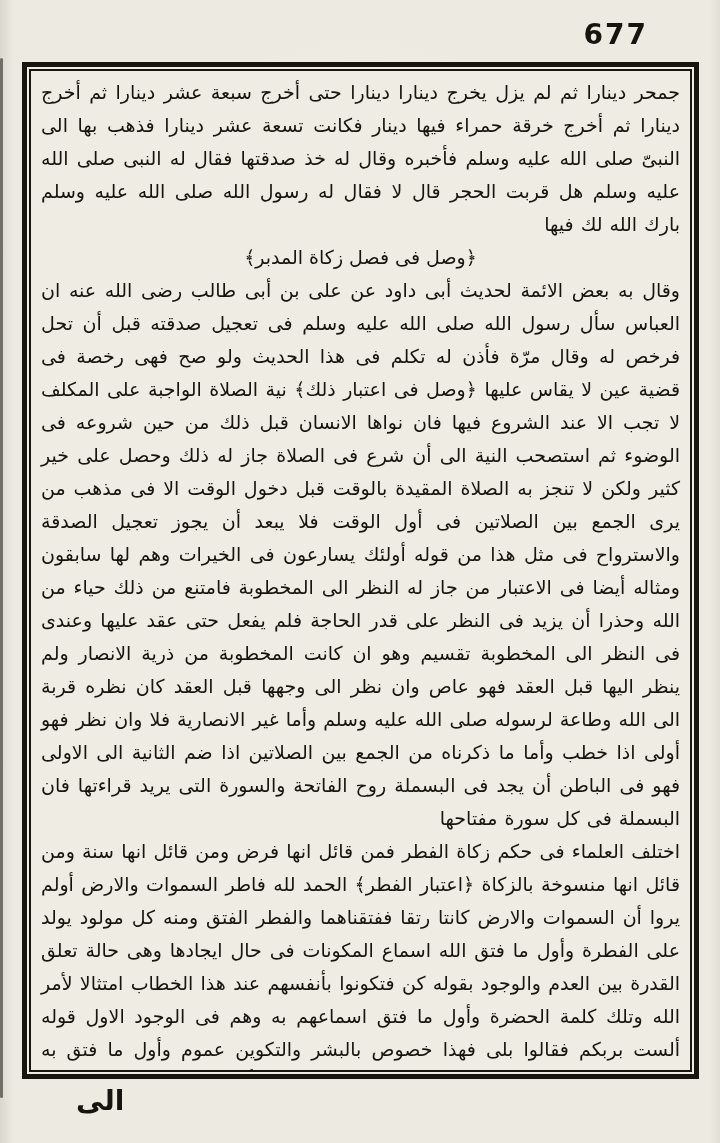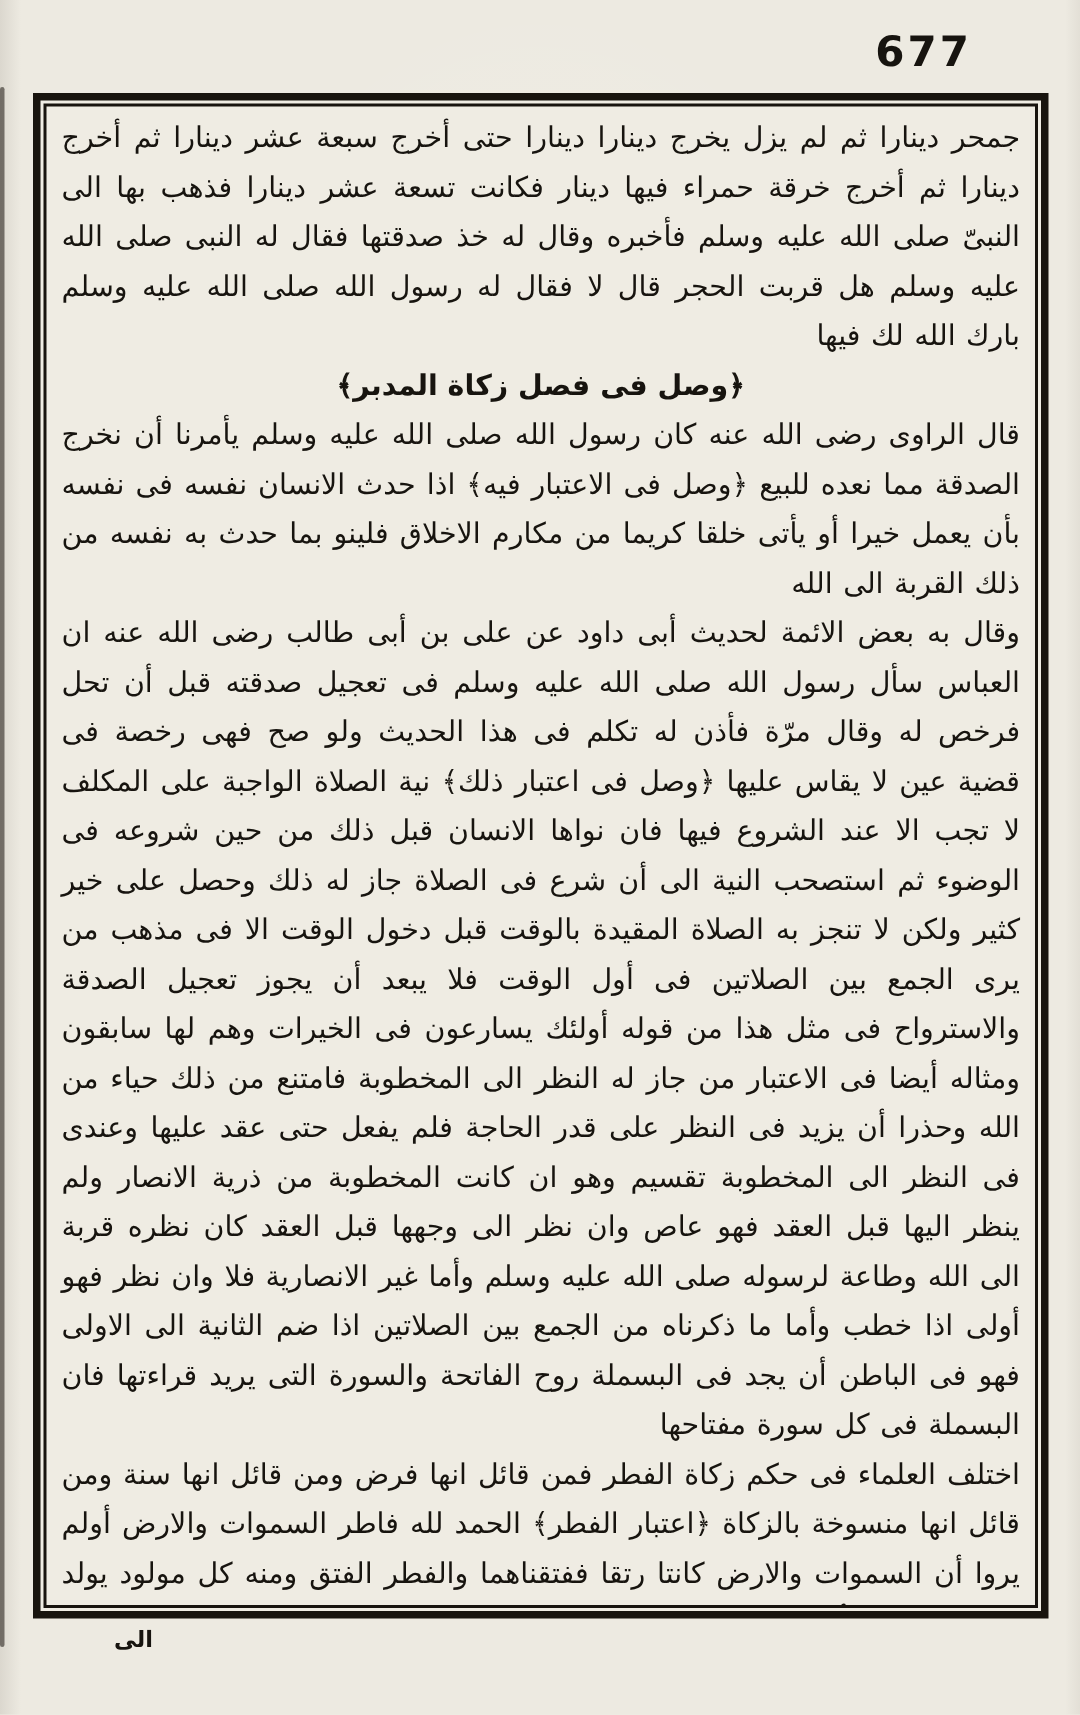--- a/index.html
+++ b/index.html
@@ -50,42 +50,41 @@
     text-align:justify;
   }
   .para{
     text-align:justify;
     text-align-last:right;
     word-spacing:1px;
   }
   .heading{
     text-align:center;
     text-align-last:center;
-    font-weight:bold;
+    font-weight:normal;
     font-size:19px;
   }
   .catchword{
     position:absolute;left:76px;top:1084px;
-    font-size:15px;font-weight:bold;
+    font-size:28px;font-weight:bold;
     direction:rtl;
   }
 </style>
 </head>
 <body>
 
 <div class="paper-vignette"></div>
 <div class="scan-edge"></div>
 
 <div class="page-number">677</div>
 
 <div class="frame">
   <div class="frame-inner">
     <div class="page-body">
         <div class="para">جمحر دينارا ثم لم يزل يخرج دينارا دينارا حتى أخرج سبعة عشر دينارا ثم أخرج دينارا ثم أخرج خرقة حمراء فيها دينار فكانت تسعة عشر دينارا فذهب بها الى النبىّ صلى الله عليه وسلم فأخبره وقال له خذ صدقتها فقال له النبى صلى الله عليه وسلم هل قربت الحجر قال لا فقال له رسول الله صلى الله عليه وسلم بارك الله لك فيها</div>
         <div class="heading">﴿وصل فى فصل زكاة المدبر﴾</div>
-        <div class="para">قال الراوى رضى الله عنه كان رسول الله صلى الله عليه وسلم يأمرنا أن نخرج الصدقة مما نعده للبيع ﴿وصل فى الاعتبار فيه﴾ اذا حدث الانسان نفسه فى نفسه بأن يعمل خيرا أو يأتى خلقا كريما من مكارم الاخلاق فلينو بما حدث به نفسه من ذلك القربة الى الله</div>
         <div class="para">وقال به بعض الائمة لحديث أبى داود عن على بن أبى طالب رضى الله عنه ان العباس سأل رسول الله صلى الله عليه وسلم فى تعجيل صدقته قبل أن تحل فرخص له وقال مرّة فأذن له تكلم فى هذا الحديث ولو صح فهى رخصة فى قضية عين لا يقاس عليها ﴿وصل فى اعتبار ذلك﴾ نية الصلاة الواجبة على المكلف لا تجب الا عند الشروع فيها فان نواها الانسان قبل ذلك من حين شروعه فى الوضوء ثم استصحب النية الى أن شرع فى الصلاة جاز له ذلك وحصل على خير كثير ولكن لا تنجز به الصلاة المقيدة بالوقت قبل دخول الوقت الا فى مذهب من يرى الجمع بين الصلاتين فى أول الوقت فلا يبعد أن يجوز تعجيل الصدقة والاسترواح فى مثل هذا من قوله أولئك يسارعون فى الخيرات وهم لها سابقون ومثاله أيضا فى الاعتبار من جاز له النظر الى المخطوبة فامتنع من ذلك حياء من الله وحذرا أن يزيد فى النظر على قدر الحاجة فلم يفعل حتى عقد عليها وعندى فى النظر الى المخطوبة تقسيم وهو ان كانت المخطوبة من ذرية الانصار ولم ينظر اليها قبل العقد فهو عاص وان نظر الى وجهها قبل العقد كان نظره قربة الى الله وطاعة لرسوله صلى الله عليه وسلم وأما غير الانصارية فلا وان نظر فهو أولى اذا خطب وأما ما ذكرناه من الجمع بين الصلاتين اذا ضم الثانية الى الاولى فهو فى الباطن أن يجد فى البسملة روح الفاتحة والسورة التى يريد قراءتها فان البسملة فى كل سورة مفتاحها</div>
         <div class="para">اختلف العلماء فى حكم زكاة الفطر فمن قائل انها فرض ومن قائل انها سنة ومن قائل انها منسوخة بالزكاة ﴿اعتبار الفطر﴾ الحمد لله فاطر السموات والارض أولم يروا أن السموات والارض كانتا رتقا ففتقناهما والفطر الفتق ومنه كل مولود يولد على الفطرة وأول ما فتق الله اسماع المكونات فى حال ايجادها وهى حالة تعلق القدرة بين العدم والوجود بقوله كن فتكونوا بأنفسهم عند هذا الخطاب امتثالا لأمر الله وتلك كلمة الحضرة وأول ما فتق اسماعهم به وهم فى الوجود الاول قوله ألست بربكم فقالوا بلى فهذا خصوص بالبشر والتكوين عموم وأول ما فتق به ألسنتهم بقولهم بلى وأول ما فتق معى الصائمين مأكلوه يوم عيد الفطر قبل الخروج الى المصلى وأول ما فتق به معى أهل الجنة أكلهم زيادة كبد النون فينبغى للعبد فى صدقة الفطر يوم العيد أن الصفة الصمدانية لا تنبغى الا لله تعالى فان الصوم لله لا للعبد وهذه الزكاة فرض على كل انسان حرّ أو عبد صغير أو كبير ذكر أو أنثى أن يعرف ما تستحقه الربوبية من صفة الصمدانية ثم انها لا تجزى عندنا الا من التمر والشعير غير ذلك لا يجزى فيها وعند الجمهور من العلماء تجوز من المقتات به وهى مسئلة خلاف والقوت ما تقوم به هذه النشأة الطبيعية وقوت الارواح ما تتغذى به من علوم الكشف أو الايمان خاصة فان بهذا القدر من العلم تقوم نشأة الارواح الناطقة وزكاتها علم الكشف خاصة</div>
       </div>
   </div>
 </div>
 
 <div class="catchword">الى</div>
 
 </body></html>

